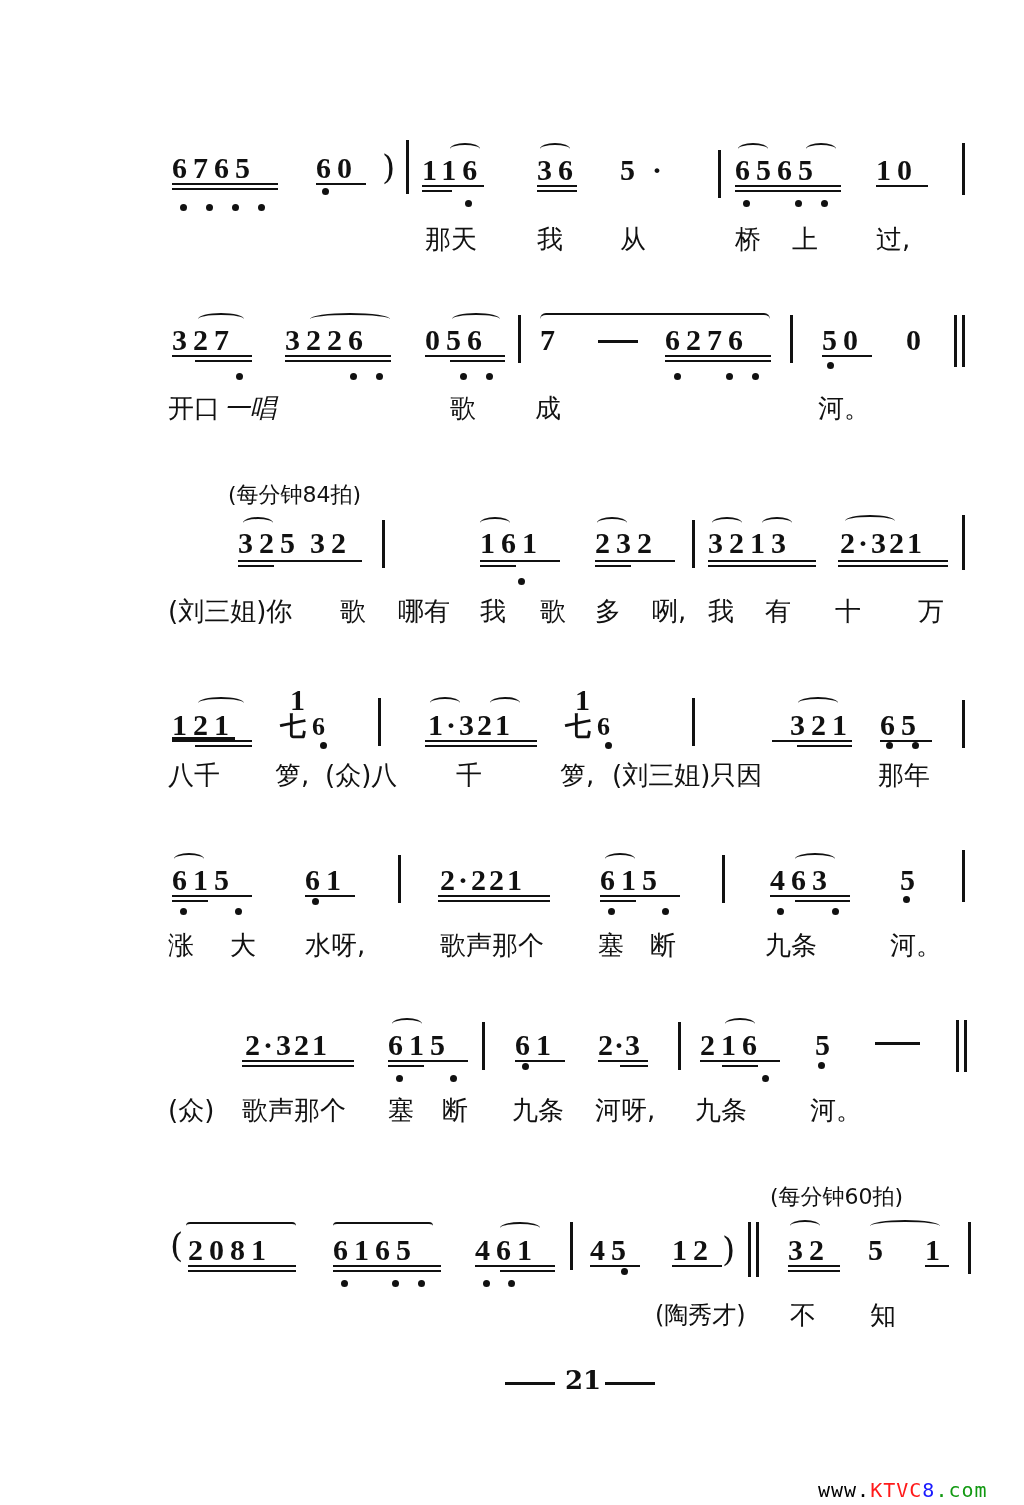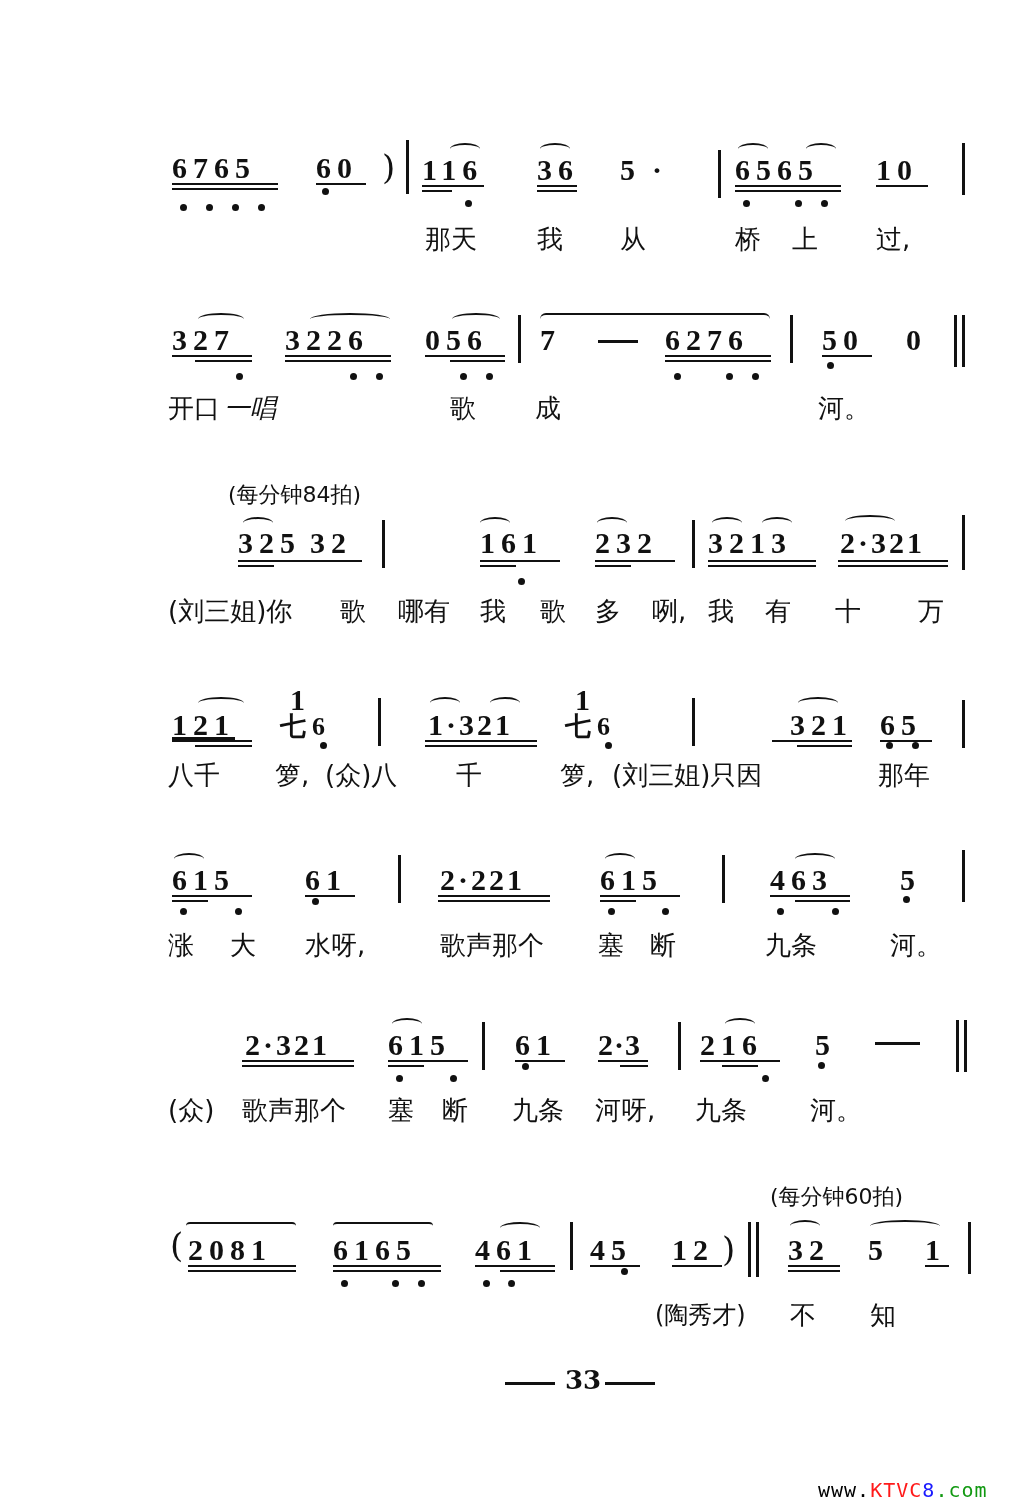--- a/index.html
+++ b/index.html
@@ -351,19 +351,19 @@
   <div class="ul1" style="left:925px;top:1265px;width:24px;"></div>
   <div class="bar" style="left:968px;top:1222px;height:52px;"></div>
 
   <span class="lyric" style="left:655px;top:1300px;font-size:24px;">(陶秀才)</span>
   <span class="lyric" style="left:790px;top:1300px;">不</span>
   <span class="lyric" style="left:870px;top:1300px;">知</span>
 </div>
 
 <div>
   <div class="dash" style="left:505px;top:1382px;width:50px;"></div>
-  <span class="pageno" style="left:565px;top:1365px;">33</span>
+  <span class="pageno" style="left:565px;top:1365px;">21</span>
   <div class="dash" style="left:605px;top:1382px;width:50px;"></div>
 
   <div class="wm" style="left:818px;top:1478px;">
     <span style="color:#000;">www.</span><span style="color:#ff1a1a;">KTVC</span><span style="color:#1a1aff;">8</span><span style="color:#119911;">.com</span>
   </div>
 </div>
 
 </body></html>

